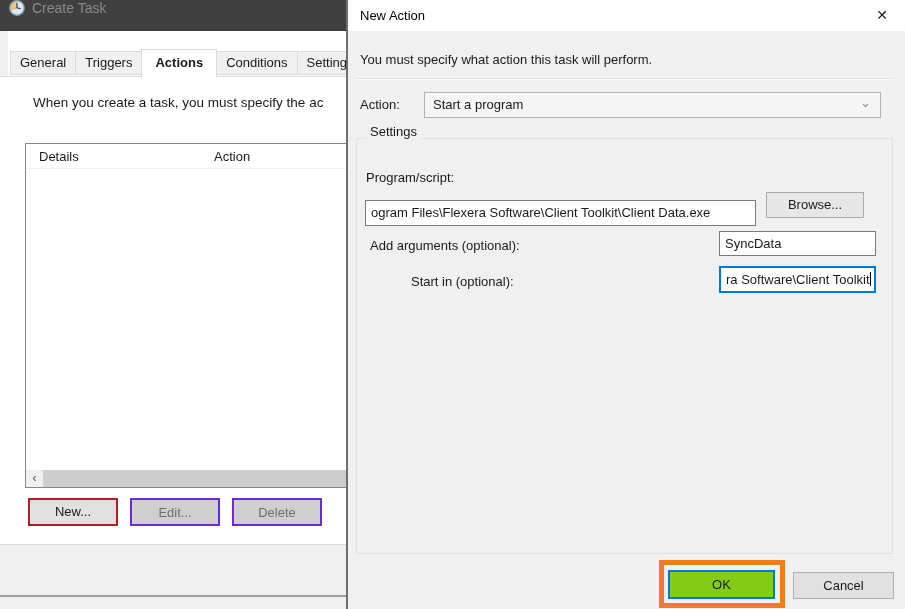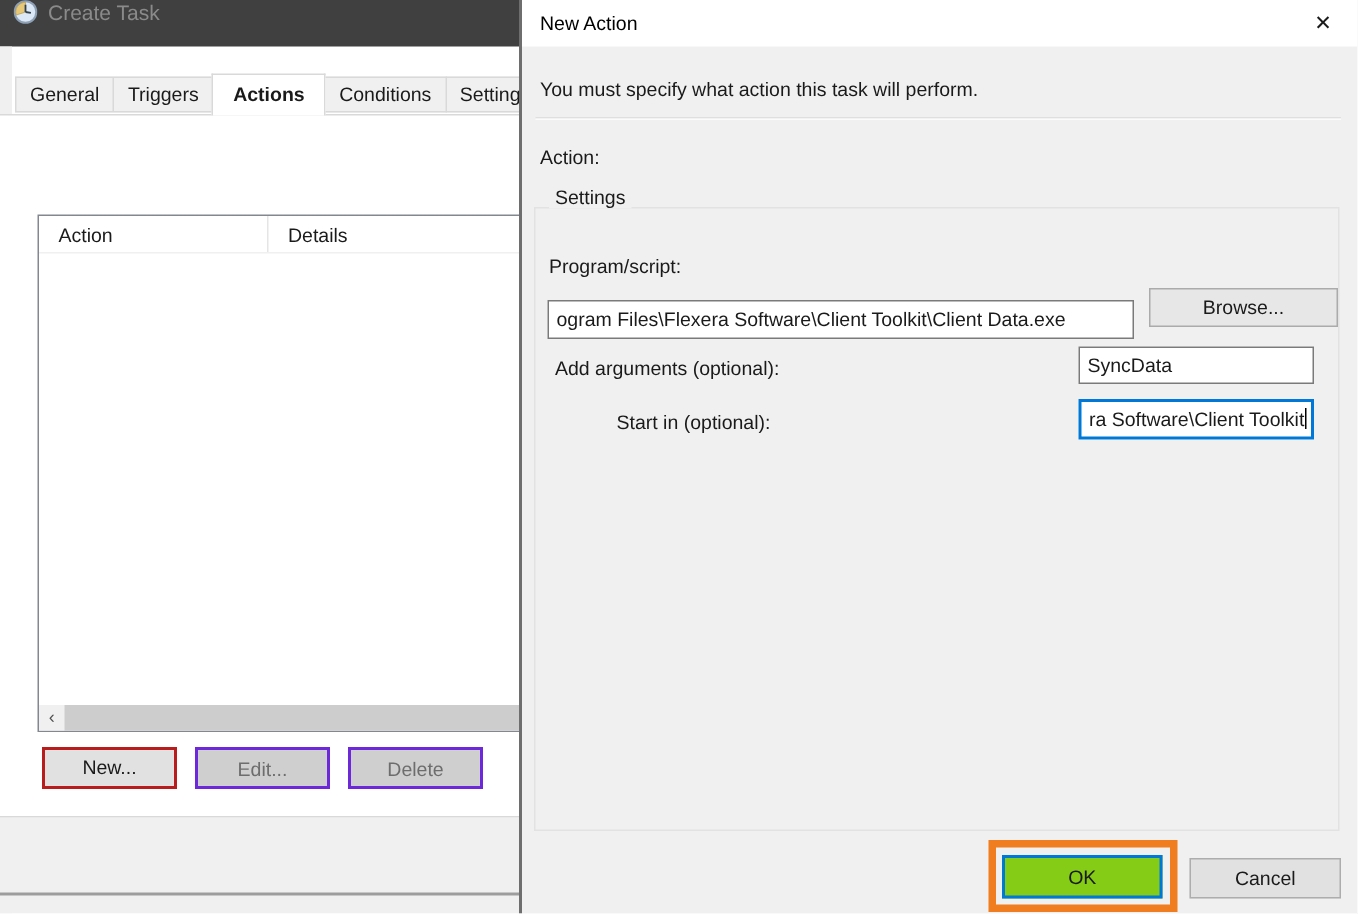--- a/index.html
+++ b/index.html
@@ -59,21 +59,21 @@
   .groupbox { position:absolute; left:8px; top:138px; width:537px; height:416px; border:1px solid #e2e2e2; }
   .group-label { position:absolute; left:18px; top:124px; background:#f0f0f0; padding:0 4px; z-index:2; }
 
   .fld-label { position:absolute; white-space:nowrap; }
   .textbox { position:absolute; background:#fff; border:1px solid #7a7a7a; line-height:24px; padding:0 5px; white-space:nowrap; overflow:hidden; }
   .tb-program { left:17px; top:200px; width:391px; height:26px; }
   .tb-args { left:371px; top:231px; width:157px; height:25px; line-height:23px; }
   .tb-startin { left:371px; top:266px; width:157px; height:27px; border:2px solid #0078d7; line-height:23px; text-align:left; }
   .caret { display:inline-block; width:1px; height:14px; background:#000; vertical-align:-2px; }
 
-  .btn-browse { position:absolute; left:418px; top:192px; width:126px; height:26px; background:#e7e7e7; border:1px solid #ababab; text-align:center; line-height:24px; }
+  .btn-browse { position:absolute; left:418px; top:192px; width:98px; height:26px; background:#e7e7e7; border:1px solid #ababab; text-align:center; line-height:24px; }
 
   .dlg-ok { position:absolute; left:320px; top:570px; width:107px; height:29px; background:#84cc16; border:2px solid #0078d7; text-align:center; line-height:25px; }
   .dlg-cancel { position:absolute; left:445px; top:572px; width:101px; height:27px; background:#e1e1e1; border:1px solid #adadad; text-align:center; line-height:25px; }
   .ok-highlight { position:absolute; left:311px; top:560px; width:126px; height:48px; border:5px solid #f07d20; z-index:5; pointer-events:none; }
 </style>
 </head>
 <body>
 
 <div id="stage">
 
@@ -93,25 +93,26 @@
 
     <div class="tabs">
       <div class="tab">General</div>
       <div class="tab">Triggers</div>
       <div class="tab active">Actions</div>
       <div class="tab">Conditions</div>
       <div class="tab">Settings</div>
     </div>
 
     <div class="tab-page">
+      <div class="intro-text">When you create a task, you must specify the ac</div>
 
       <div class="listview">
         <div class="lv-header">
+          <div class="lv-col c2">Details</div>
           <div class="lv-col c1">Action</div>
-          <div class="lv-col c2">Details</div>
         </div>
         <div class="lv-body"></div>
         <div class="lv-hscroll">
           <div class="lv-arrow">‹</div>
           <div class="lv-thumb"></div>
         </div>
       </div>
 
       <div class="btn-row">
         <div class="btn default btn-new">New...</div>
@@ -128,20 +129,24 @@
 
     <div class="dlg-titlebar">
       <span class="dlg-title">New Action</span>
       <span class="dlg-close">✕</span>
     </div>
 
     <div class="dlg-message">You must specify what action this task will perform.</div>
     <div class="dlg-sep"></div>
 
     <div class="action-label">Action:</div>
+    <div class="combobox">
+      <span>Start a program</span>
+      <span class="combo-chevron">⌄</span>
+    </div>
 
     <div class="groupbox"></div>
     <div class="group-label">Settings</div>
 
     <div class="fld-label" style="left:18px; top:170px;">Program/script:</div>
     <div class="textbox tb-program">ogram Files\Flexera Software\Client Toolkit\Client Data.exe</div>
     <div class="btn-browse">Browse...</div>
 
     <div class="fld-label" style="left:22px; top:238px;">Add arguments (optional):</div>
     <div class="textbox tb-args">SyncData</div>

